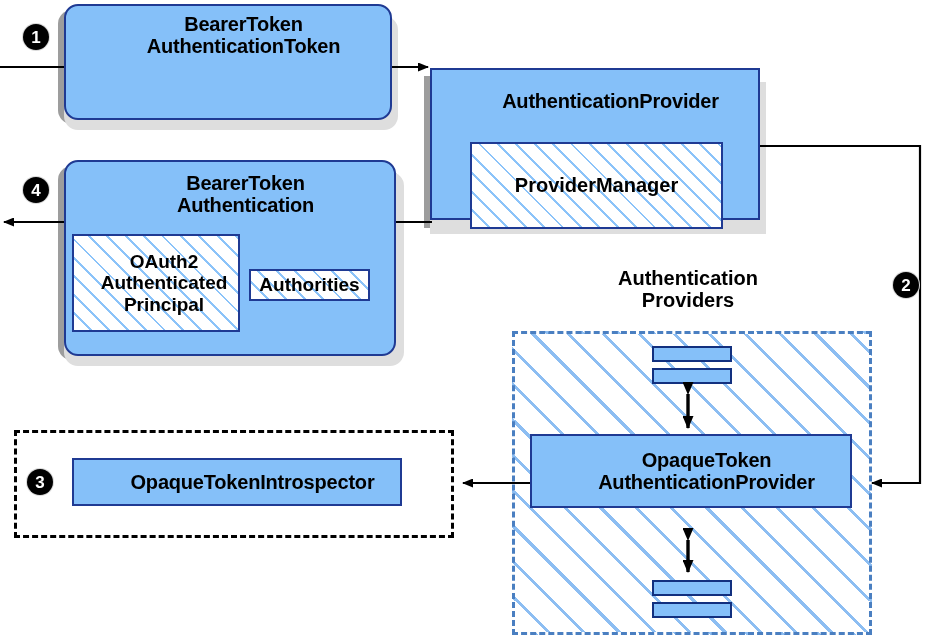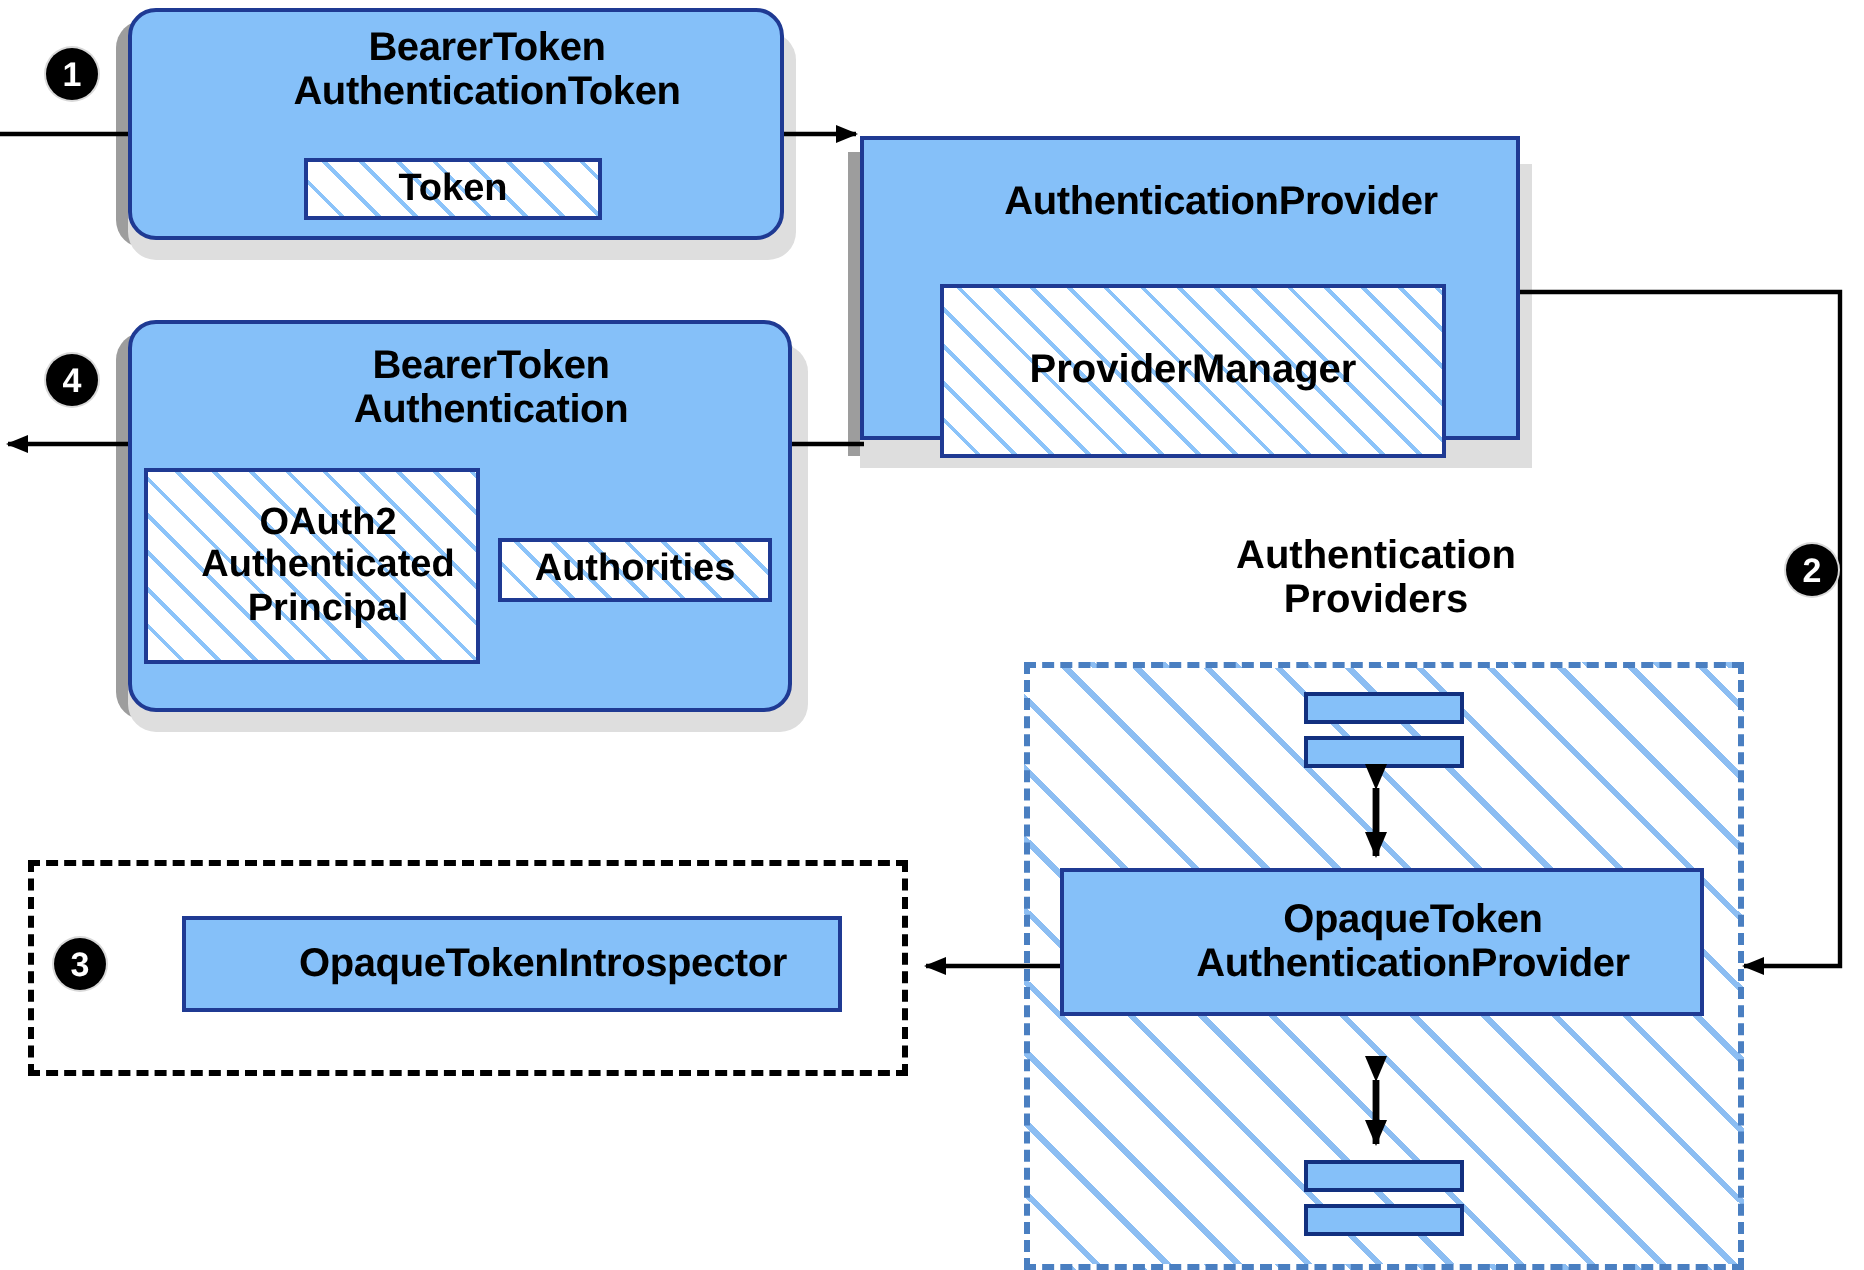--- a/index.html
+++ b/index.html
@@ -186,43 +186,42 @@
 Providers</div>
 
   <div class="dashed-blue-hatch" style="left:512px;top:331px;width:360px;height:304px;"></div>
 
   <div class="shadow-dark" style="left:58px;top:10px;width:334px;height:114px;border-radius:14px;"></div>
   <div class="shadow-light" style="left:64px;top:16px;width:334px;height:114px;border-radius:14px;"></div>
   <div class="node rounded" style="left:64px;top:4px;width:328px;height:116px;">
     <div class="node-title" style="font-size:20px;margin-top:7px;">BearerToken
 AuthenticationToken</div>
   </div>
-  <div class="hatch-white" style="left:152px;top:79px;width:149px;height:31px;font-size:19px;">Token</div>
 
   <div class="shadow-dark" style="left:424px;top:76px;width:336px;height:152px;"></div>
   <div class="shadow-light" style="left:430px;top:82px;width:336px;height:152px;"></div>
   <div class="node" style="left:430px;top:68px;width:330px;height:152px;">
     <div class="node-title" style="font-size:20px;margin-top:20px;">AuthenticationProvider</div>
   </div>
   <div class="hatch-white" style="left:470px;top:126px;width:253px;height:87px;font-size:20px;margin-top:16px;">ProviderManager</div>
 
   <div class="shadow-dark" style="left:58px;top:166px;width:340px;height:194px;border-radius:14px;"></div>
   <div class="shadow-light" style="left:64px;top:172px;width:340px;height:194px;border-radius:14px;"></div>
   <div class="node rounded" style="left:64px;top:160px;width:332px;height:196px;">
     <div class="node-title" style="font-size:20px;margin-top:10px;">BearerToken
 Authentication</div>
   </div>
   <div class="hatch-white" style="left:72px;top:234px;width:168px;height:98px;font-size:19px;padding-left:16px;">OAuth2
 Authenticated
 Principal</div>
-  <div class="hatch-white" style="left:249px;top:269px;width:137px;height:32px;font-size:19px;z-index:8;">Authorities</div>
+  <div class="hatch-white" style="left:249px;top:269px;width:121px;height:32px;font-size:19px;z-index:8;">Authorities</div>
 
   <div class="shadow-dark" style="left:66px;top:464px;width:334px;height:46px;"></div>
   <div class="shadow-light" style="left:72px;top:470px;width:334px;height:46px;"></div>
-  <div class="node" style="left:72px;top:458px;width:330px;height:48px;justify-content:center;margin-left:19px;">
+  <div class="node" style="left:72px;top:458px;width:330px;height:48px;justify-content:center;">
     <div class="node-title" style="font-size:20px;">OpaqueTokenIntrospector</div>
   </div>
 
   <div class="shadow-dark" style="left:524px;top:440px;width:326px;height:92px;"></div>
   <div class="shadow-light" style="left:530px;top:446px;width:326px;height:92px;"></div>
   <div class="node" style="left:530px;top:434px;width:322px;height:74px;justify-content:center;">
     <div class="node-title" style="font-size:20px;">OpaqueToken
 AuthenticationProvider</div>
   </div>
 

